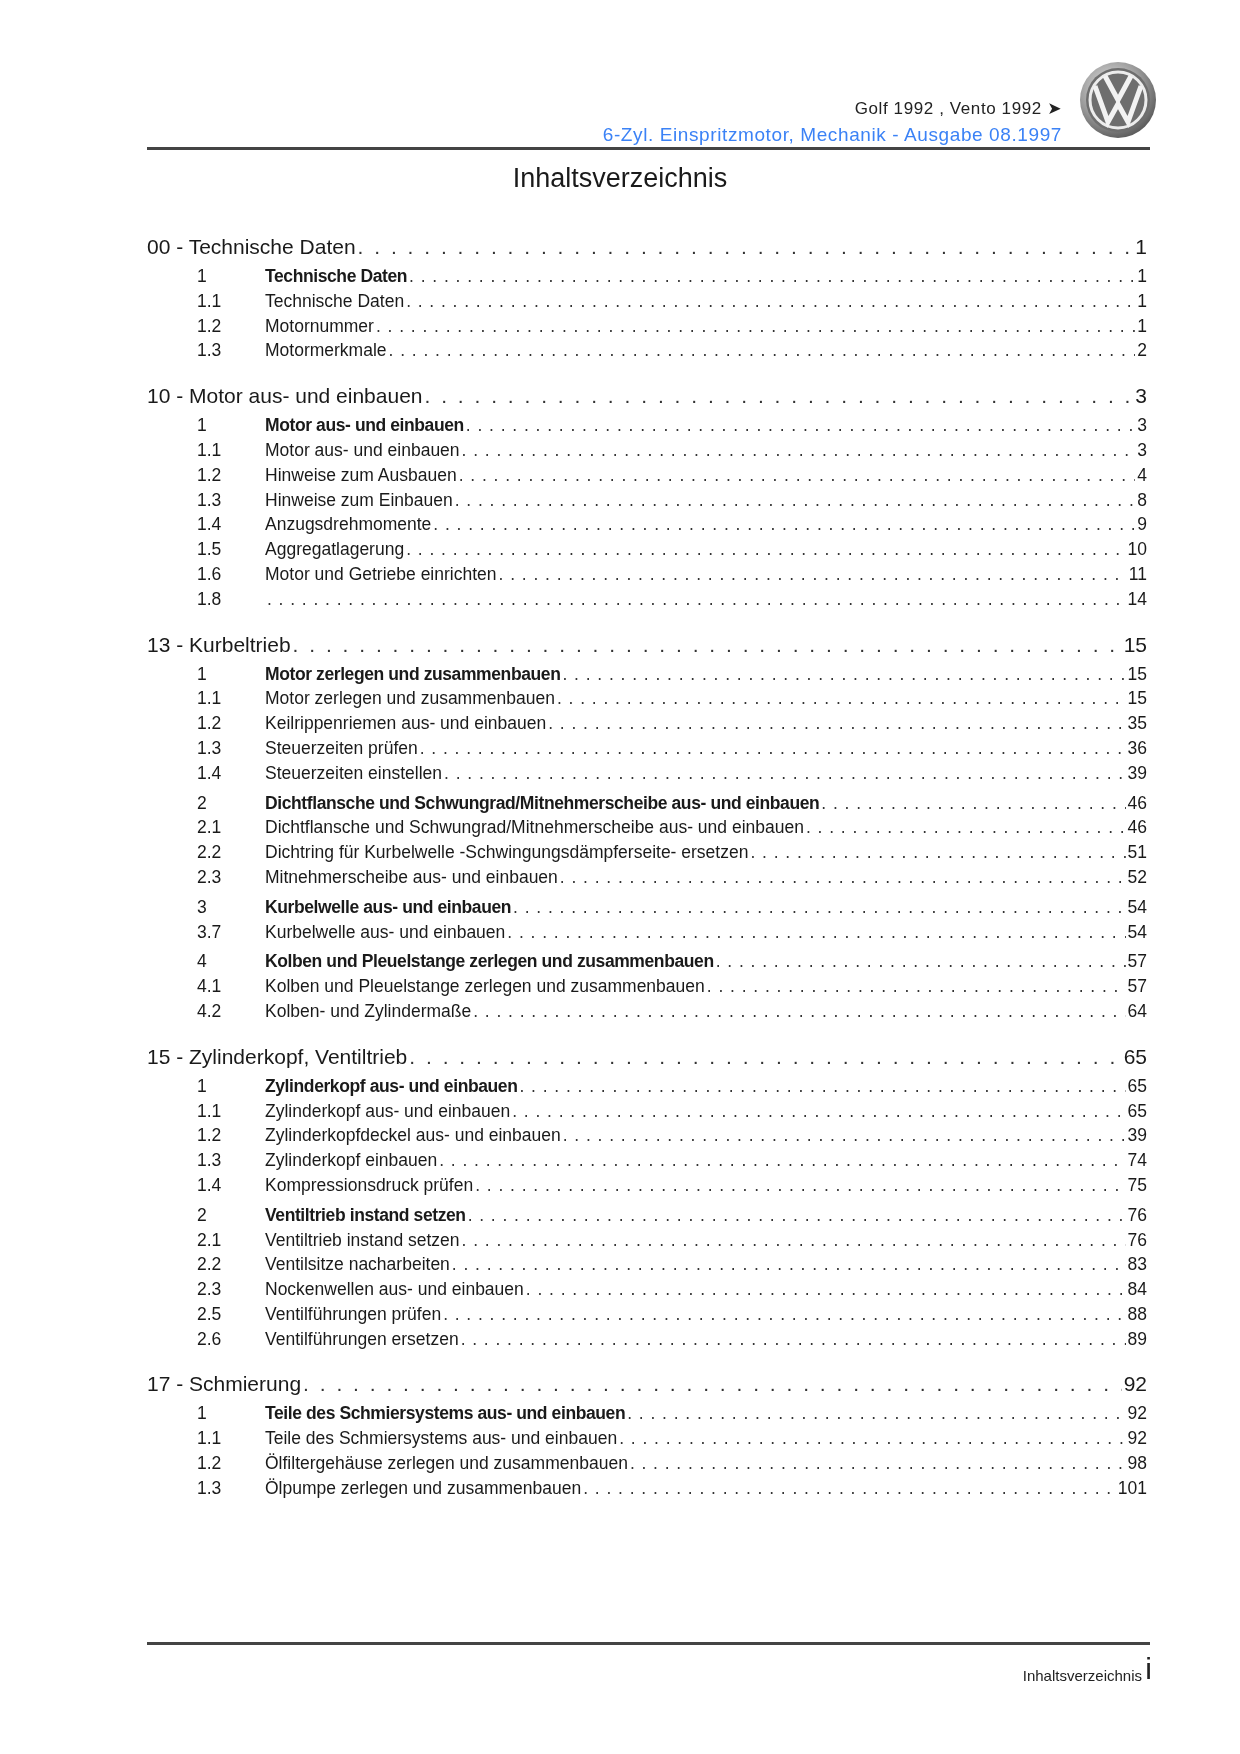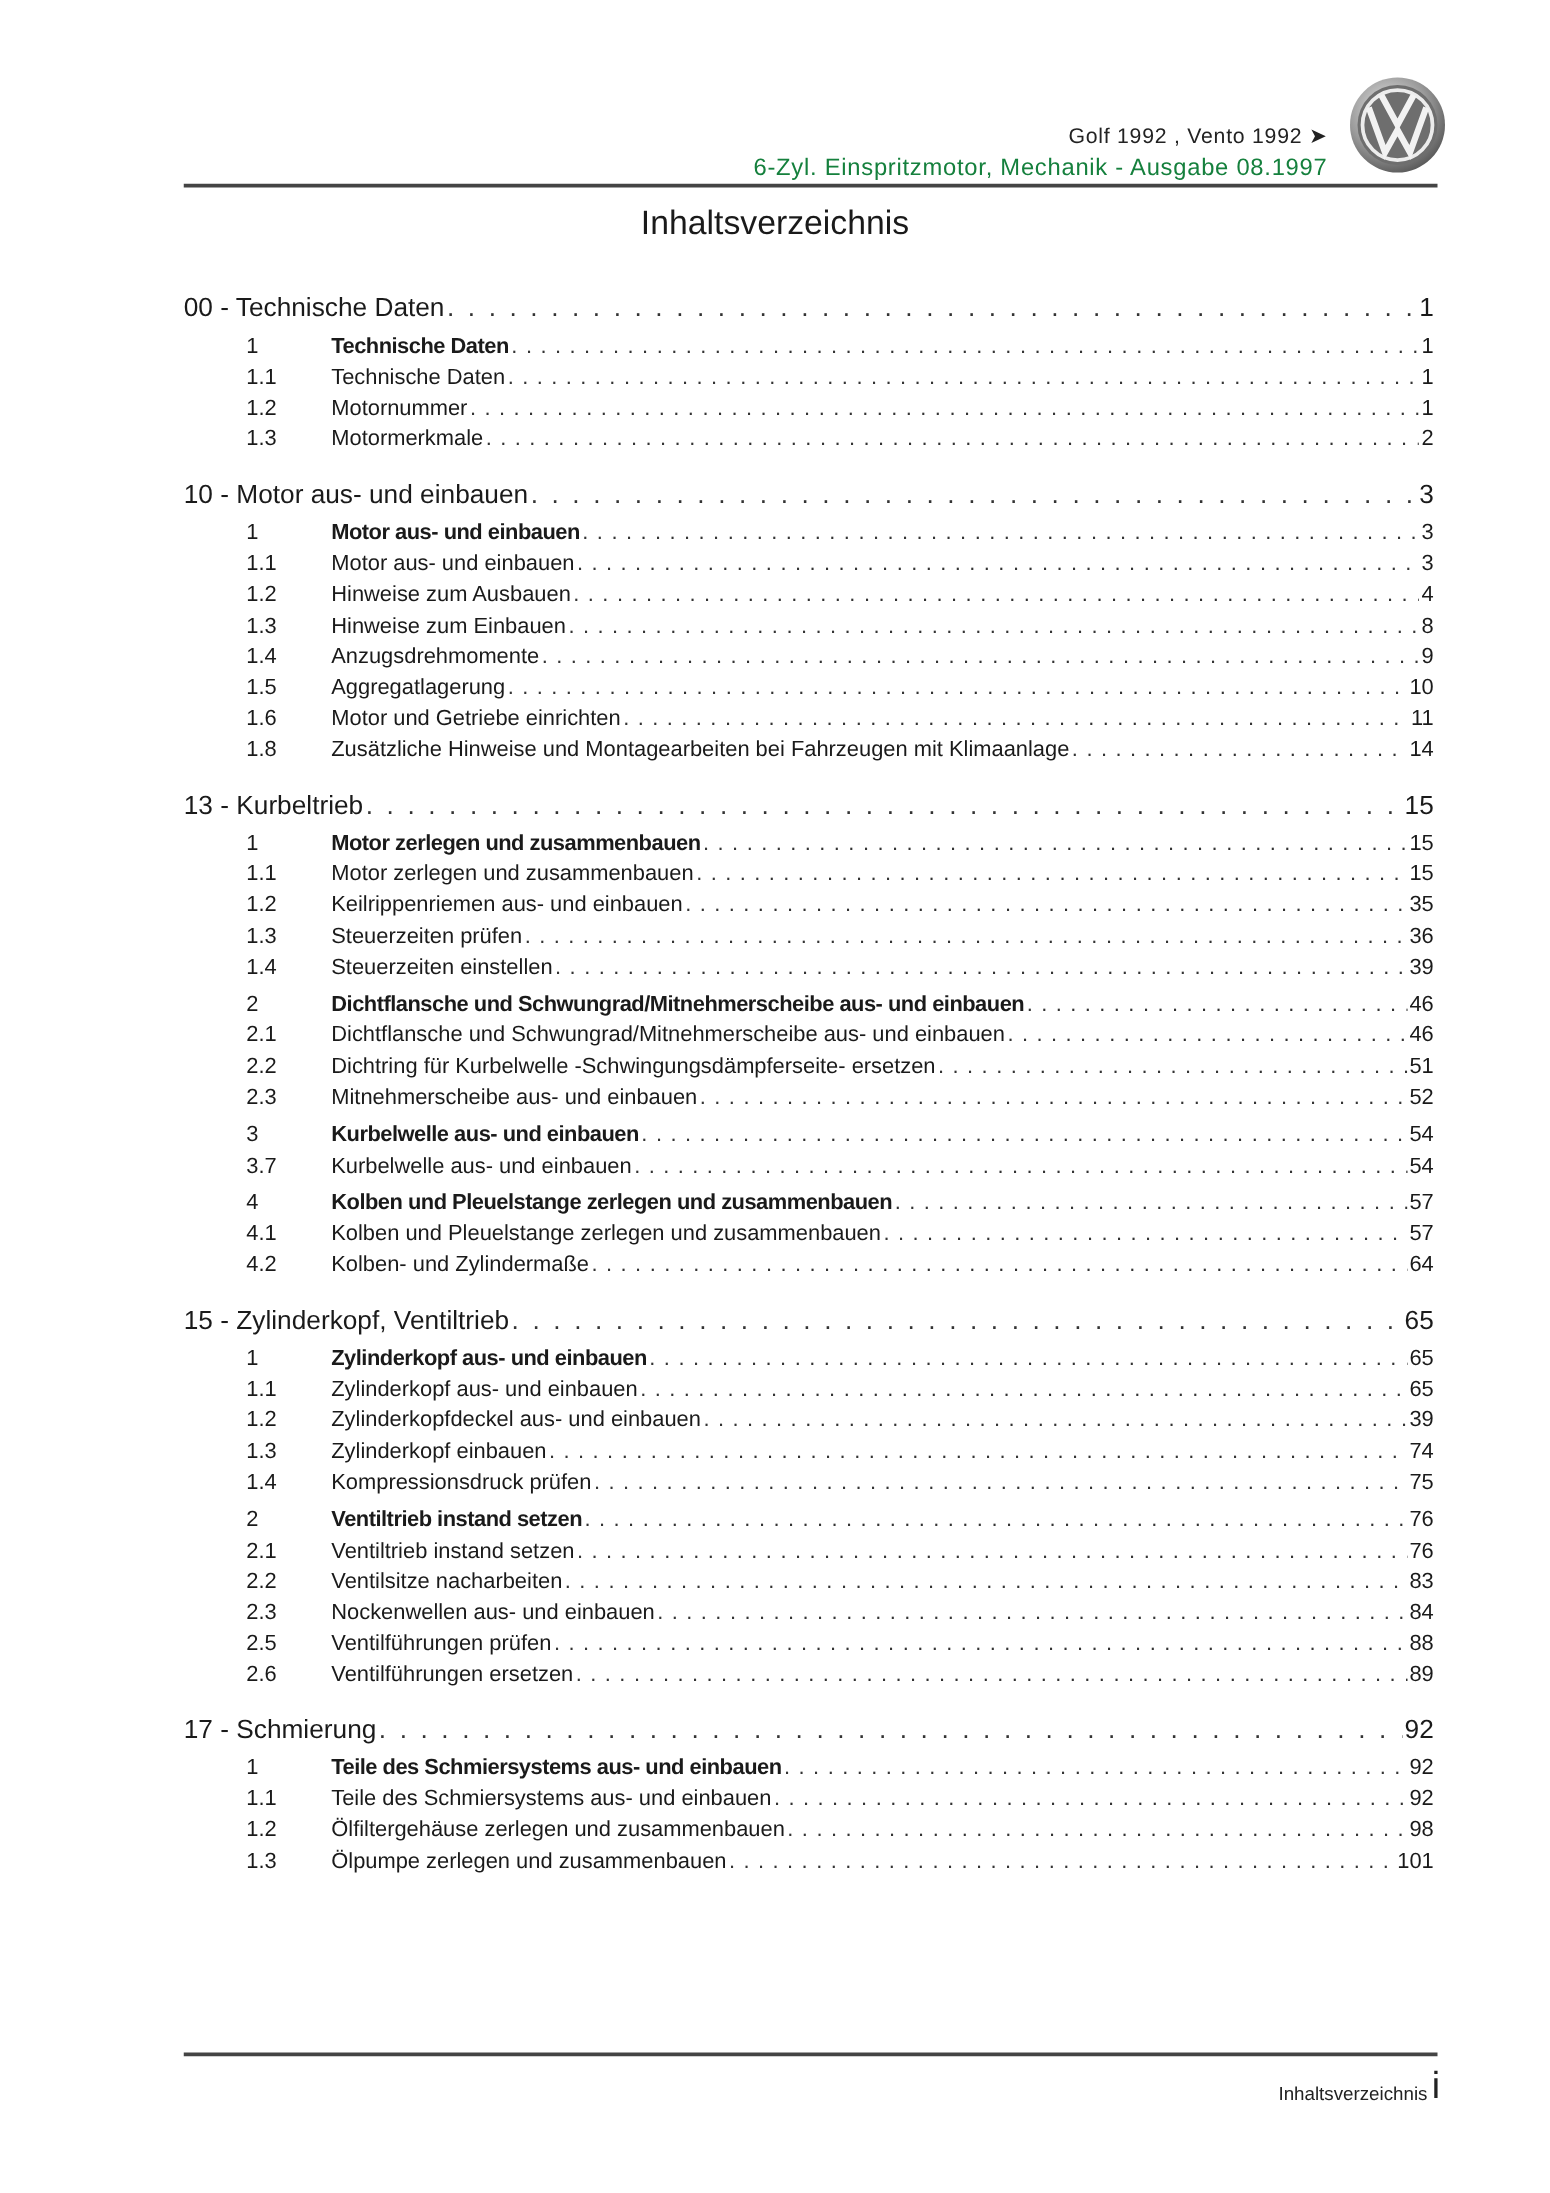--- a/index.html
+++ b/index.html
@@ -1,19 +1,19 @@
 <!DOCTYPE html>
 <html><head>
 <meta charset="utf-8">
 <style>
   html, body { margin: 0; padding: 0; background: #ffffff; }
   body { width: 1240px; height: 1754px; position: relative; overflow: hidden;
          font-family: "Liberation Sans", sans-serif; color: #1a1a1a; }
   .header-line1 { position: absolute; right: 178px; top: 98px; font-size: 17px; letter-spacing: 0.6px; color: #222; white-space: nowrap; }
-  .header-line2 { position: absolute; right: 178px; top: 124px; font-size: 19px; letter-spacing: 0.6px; color: #15803d; white-space: nowrap; }
+  .header-line2 { position: absolute; right: 178px; top: 124px; font-size: 19px; letter-spacing: 0.6px; color: #3b82f6; white-space: nowrap; }
   .header-rule { position: absolute; left: 147px; top: 147px; width: 1003px; height: 3px; background: #444; }
   .logo { position: absolute; left: 1078px; top: 60px; width: 80px; height: 80px; }
   .page-title { position: absolute; left: 0; width: 1240px; top: 163px; text-align: center; font-size: 27px; color: #1a1a1a; }
   .toc { position: absolute; left: 147px; top: 230px; width: 1000px; }
   .chapter { margin-top: 16px; }
   .chapter:first-child { margin-top: 0; }
   .ch-row { display: flex; align-items: baseline; font-size: 21px; height: 34px; line-height: 34px; }
   .row { display: flex; align-items: baseline; font-size: 17.5px; height: 24.8px; line-height: 24.8px; padding-left: 50px; }
   .row.group { margin-top: 5px; }
   .row.group.first { margin-top: 0; }
@@ -128,21 +128,20 @@
           <span class="page">10</span>
         </div>
         <div class="row">
           <span class="num">1.6</span>
           <span class="title">Motor und Getriebe einrichten</span>
           <span class="leader"></span>
           <span class="page">11</span>
         </div>
         <div class="row">
           <span class="num">1.8</span>
-          <span class="title">Zusätzliche Hinweise und Montagearbeiten bei Fahrzeugen mit Klimaanlage</span>
           <span class="leader"></span>
           <span class="page">14</span>
         </div>
       </div>
       <div class="chapter">
         <div class="ch-row">
           <span class="title">13 - Kurbeltrieb</span>
           <span class="leader"></span>
           <span class="page">15</span>
         </div>

